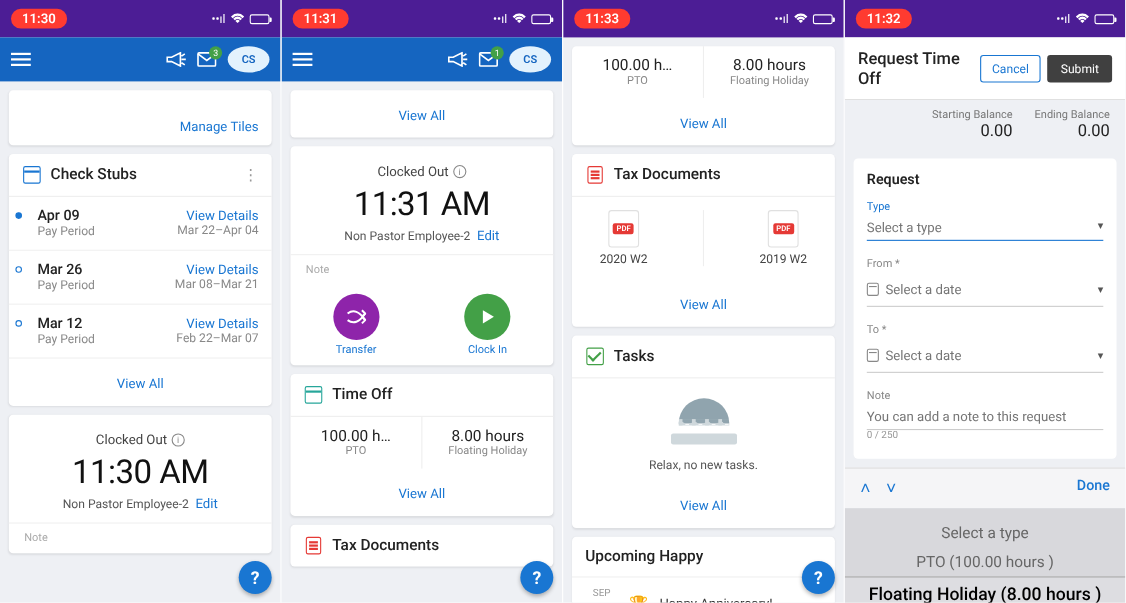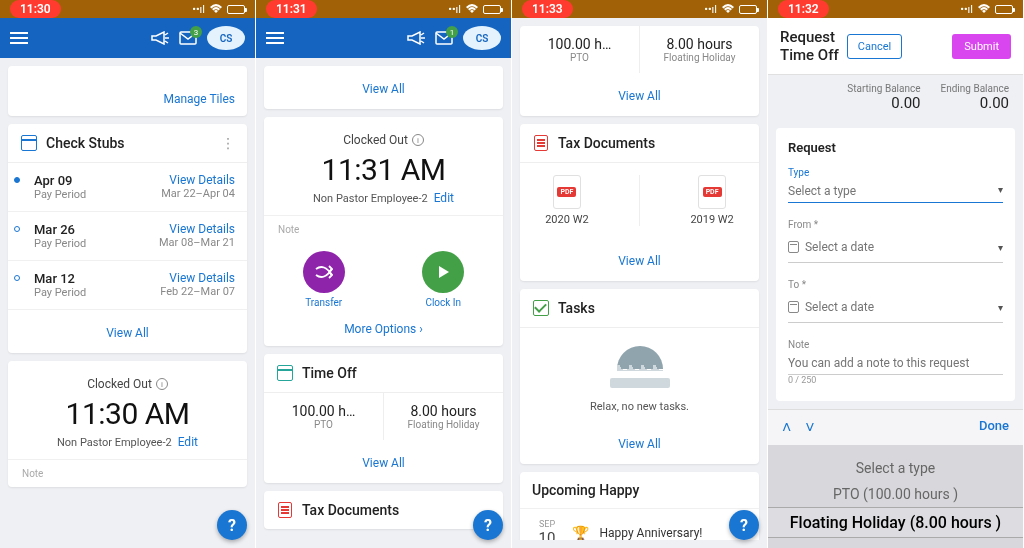--- a/index.html
+++ b/index.html
@@ -1,18 +1,18 @@
 <!DOCTYPE html>
 <html><head>
 <meta charset="utf-8">
 <style>
   * { box-sizing: border-box; margin: 0; padding: 0; font-family: -apple-system, BlinkMacSystemFont, "Segoe UI", Roboto, sans-serif; }
   body { background: #fff; width: 1024px; height: 548px; overflow: hidden; display: flex; }
   .phone { width: 256px; height: 548px; background: #eef0f4; position: relative; overflow: hidden; border-right: 1px solid #fff; }
-  .status-bar { background: #a16207; height: 18px; display: flex; align-items: center; justify-content: space-between; padding: 4px 10px; }
+  .status-bar { background: #4c1d95; height: 34px; display: flex; align-items: center; justify-content: space-between; padding: 4px 10px; }
   .time-pill { background: #ff3b30; color: #fff; font-size: 12px; font-weight: 600; padding: 2px 10px; border-radius: 12px; }
   .status-icons { color: #fff; font-size: 11px; display: flex; gap: 4px; align-items: center; }
   .battery { width: 18px; height: 9px; border: 1px solid #fff; border-radius: 2px; position: relative; }
   .battery::after { content: ""; position: absolute; right: -3px; top: 2px; width: 2px; height: 4px; background: #fff; border-radius: 0 1px 1px 0; }
   .battery-fill { background: #ffcc00; height: 100%; width: 30%; }
   .nav-bar { background: #1565c0; height: 40px; display: flex; align-items: center; justify-content: space-between; padding: 0 10px; }
   .hamburger { display: flex; flex-direction: column; gap: 3px; cursor: pointer; }
   .hamburger span { width: 18px; height: 2px; background: #fff; }
   .nav-right { display: flex; gap: 10px; align-items: center; }
   .nav-icon { color: #fff; position: relative; }
@@ -71,21 +71,21 @@
   .event-date { text-align:center; width:30px;}
   .event-month { font-size:9px; color:#999; text-transform:uppercase;}
   .event-day { font-size:15px; color:#444;}
   .trophy { color:#ffc107; font-size:14px;}
   .event-text { font-size:12px; color:#333;}
   .fab { position:absolute; bottom:8px; right:8px; width:30px; height:30px; border-radius:50%; background:#1976d2; color:#fff; font-size:16px; font-weight:700; display:flex; align-items:center; justify-content:center; box-shadow:0 2px 4px rgba(0,0,0,0.3);}
   
   .header4 { background:#fff; padding:10px 12px; display:flex; align-items:center; justify-content:space-between; border-bottom:1px solid #e0e0e0;}
   .header4 h1 { font-size:15px; font-weight:500; color:#222;}
   .btn-outline { border:1px solid #1976d2; color:#1976d2; background:#fff; font-size:11px; padding:5px 10px; border-radius:3px;}
-  .btn-disabled { background:#d946ef; color:#fff; font-size:11px; padding:6px 12px; border-radius:3px; border:none;margin-left:44px;}
+  .btn-disabled { background:#404040; color:#fff; font-size:11px; padding:6px 12px; border-radius:3px; border:none;}
   .balance-row { display:flex; justify-content:flex-end; gap:20px; padding:8px 14px; background:#eef0f4;}
   .balance { text-align:right;}
   .balance-lab { font-size:10px; color:#777;}
   .balance-val { font-size:15px; color:#222;}
   .form-card { background:#fff; margin:8px; border-radius:4px; padding:12px;}
   .section-title { font-size:13px; font-weight:600; color:#222; margin-bottom:12px;}
   .field { margin-bottom:16px; position:relative;}
   .field-label { font-size:10px; color:#1976d2; display:block; margin-bottom:2px;}
   .field-label.gray { color:#888;}
   .field-input { width:100%; border:none; border-bottom:1px solid #ccc; font-size:12px; padding:4px 0; color:#888; background:transparent;}
@@ -271,21 +271,20 @@
         </div>
         <div class="action">
           <div class="action-btn btn-green">
               <svg width="16" height="16" viewBox="0 0 16 16">
                 <path d="M4 2 L14 8 L4 14 Z" fill="#fff"></path>
               </svg>
             </div>
           <div class="action-label">Clock In</div>
         </div>
       </div>
-      <div class="more-opt"><span>More Options</span> <span>›</span></div>
     </div>
     <div class="card">
       <div class="card-header">
         <span class="icon-sq">
             <span class="cal-card-icon"></span>
           </span>
         <span class="card-title">Time Off</span>
       </div>
       <div class="split-row">
         <div class="split-cell">

